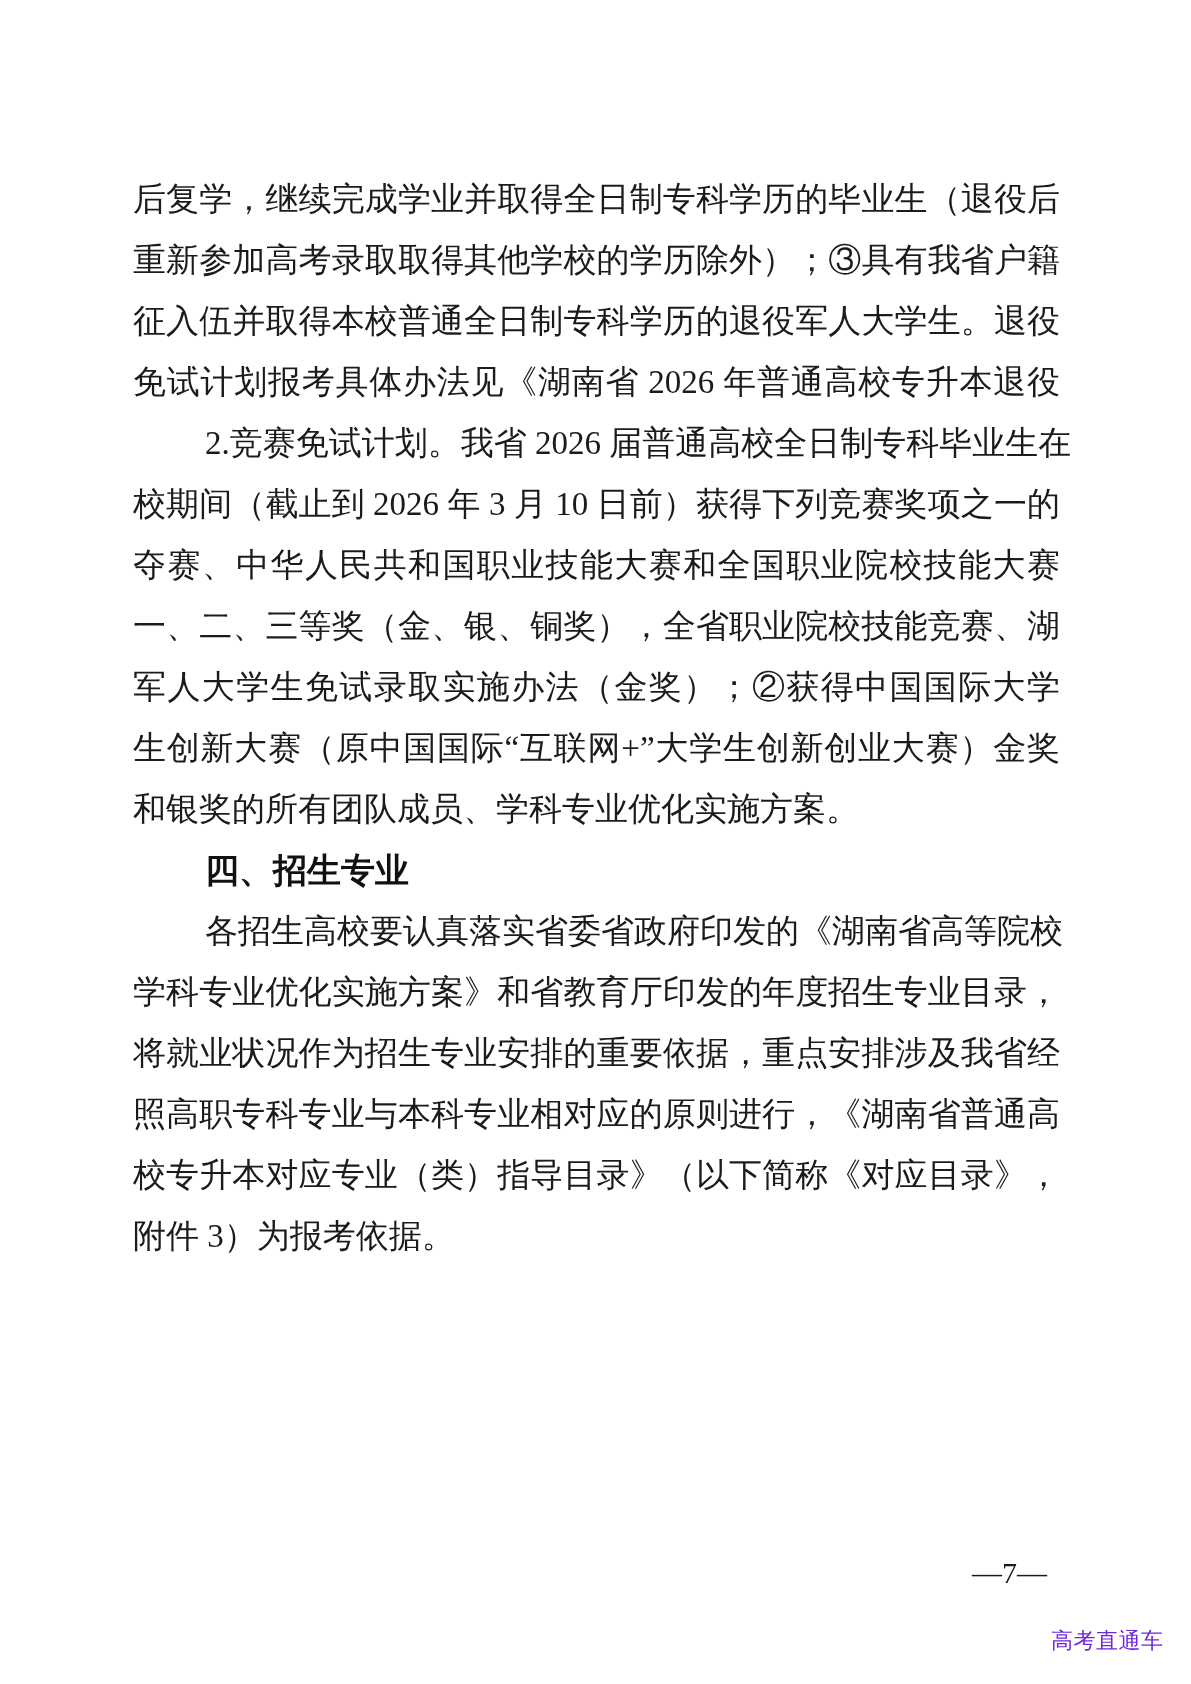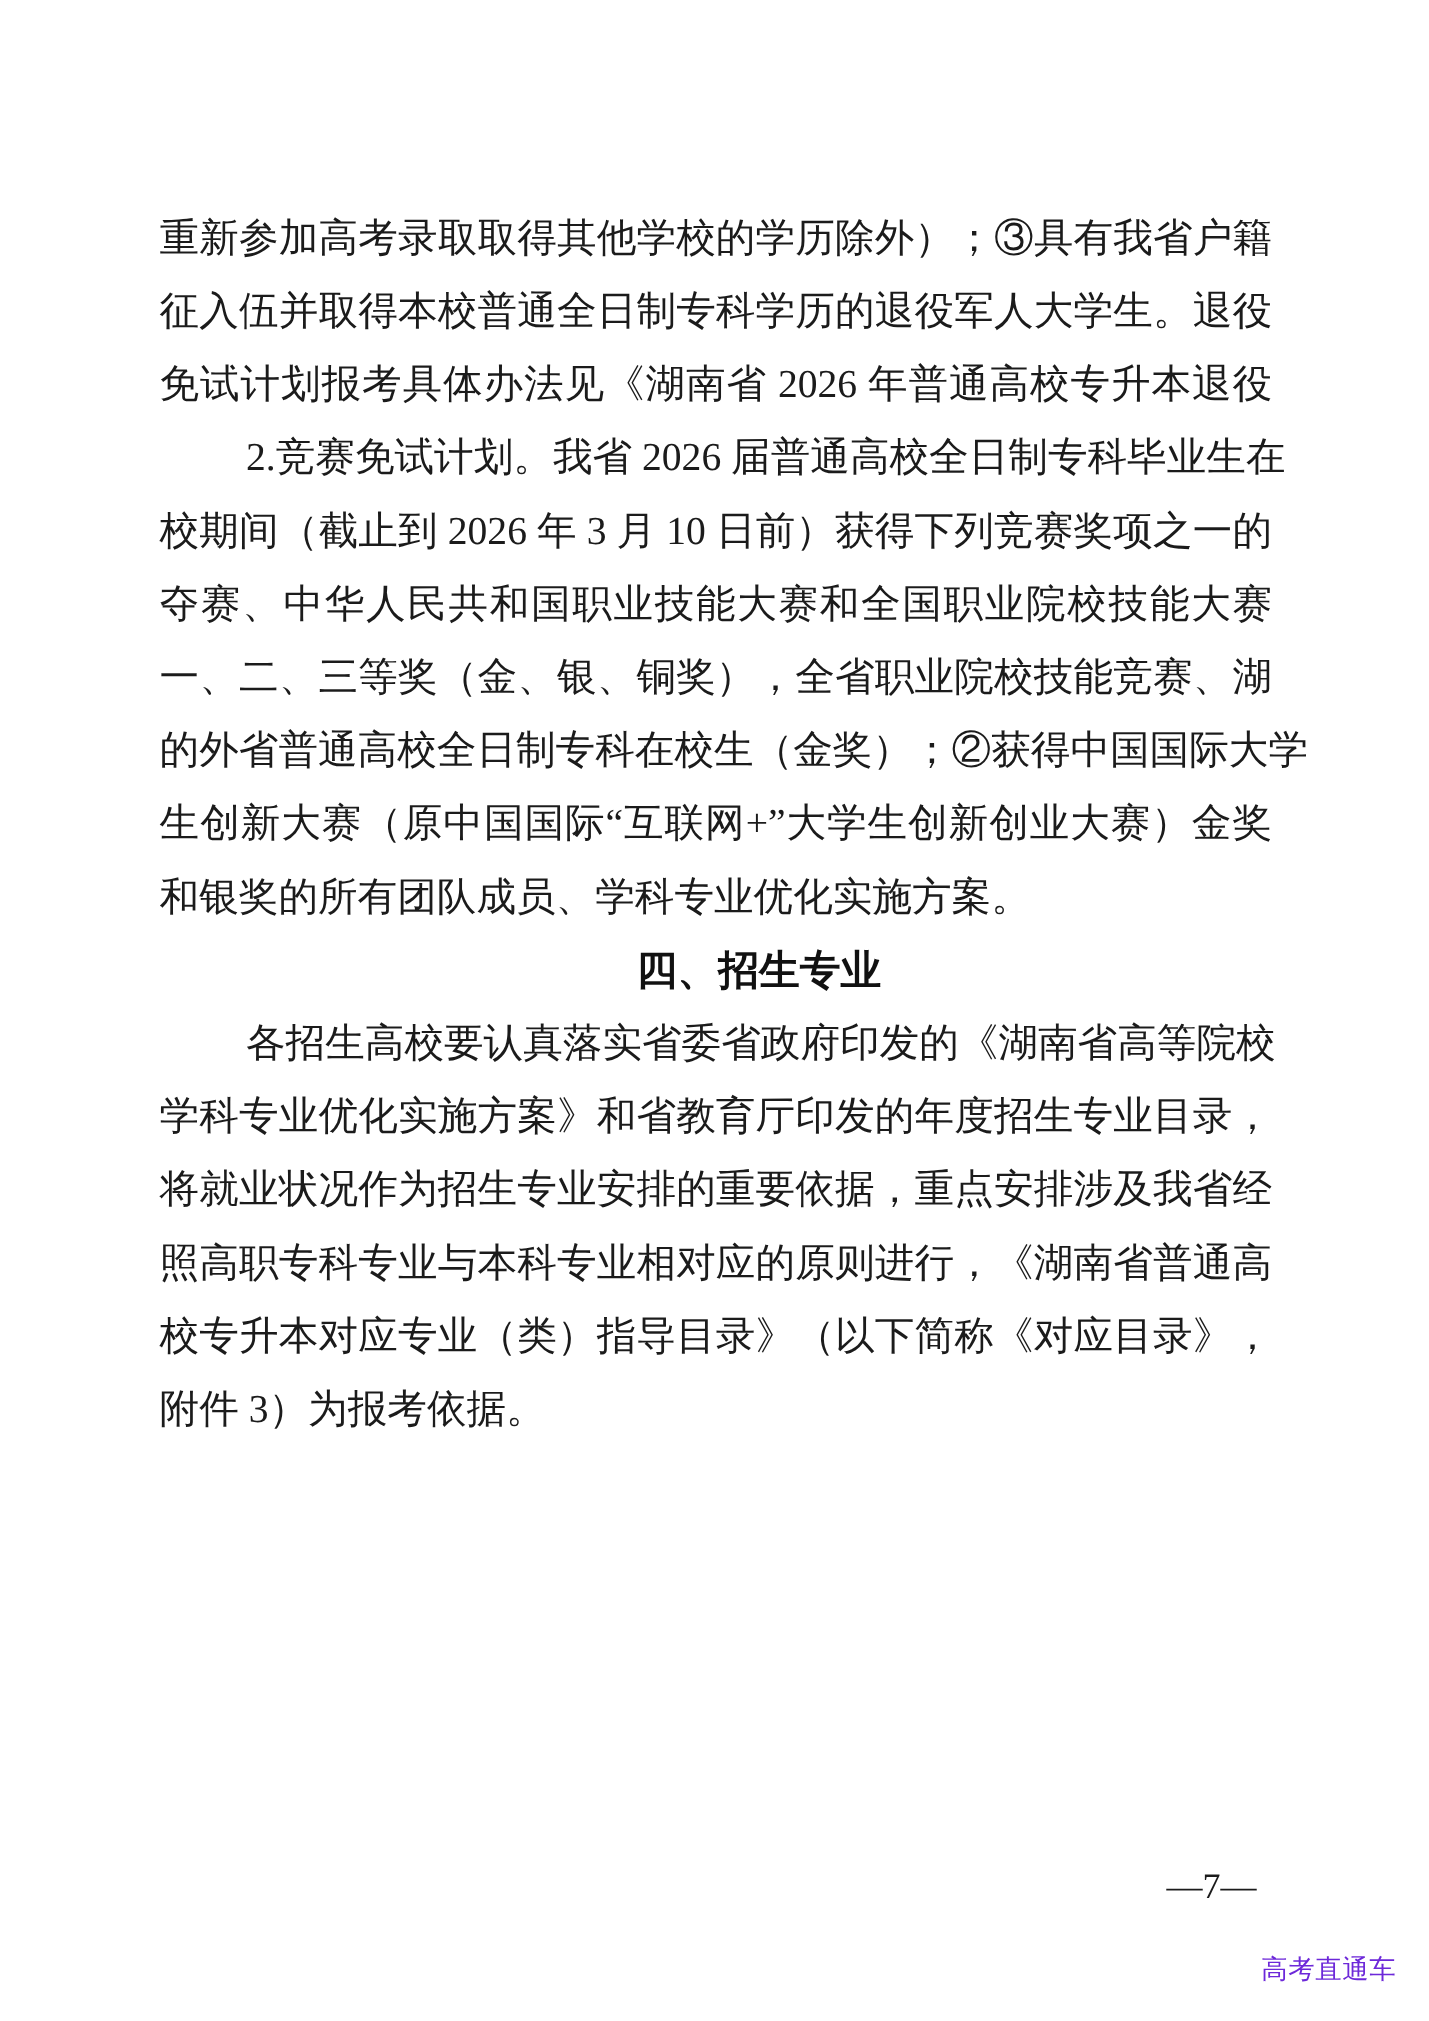--- a/index.html
+++ b/index.html
@@ -36,21 +36,21 @@
   .indent{
     text-indent:72px;
   }
   .heading-line{
     font-family:"Liberation Sans","DejaVu Sans",sans-serif;
     font-weight:bold;
     font-size:34px;
     line-height:61px;
     height:61px;
     text-indent:72px;
-    text-align:center;
+    text-align:left;
     color:#111111;
     white-space:nowrap;
   }
   .page-number{
     position:absolute;
     top:1556px;
     right:144px;
     font-size:30px;
     line-height:34px;
     color:#1b1b1b;
@@ -66,28 +66,29 @@
     letter-spacing:0.5px;
     font-family:"Liberation Sans","DejaVu Sans",sans-serif;
   }
 </style>
 </head>
 <body>
 
 <div class="page">
 
   <div class="text-block">
+    <div class="line">后复学，继续完成学业并取得全日制专科学历的毕业生（退役后</div>
     <div class="line">重新参加高考录取取得其他学校的学历除外）；③具有我省户籍</div>
     <div class="line">征入伍并取得本校普通全日制专科学历的退役军人大学生。退役</div>
     <div class="line">免试计划报考具体办法见《湖南省 2026 年普通高校专升本退役</div>
     <div class="line indent">2.竞赛免试计划。我省 2026 届普通高校全日制专科毕业生在</div>
     <div class="line">校期间（截止到 2026 年 3 月 10 日前）获得下列竞赛奖项之一的</div>
     <div class="line">夺赛、中华人民共和国职业技能大赛和全国职业院校技能大赛</div>
     <div class="line">一、二、三等奖（金、银、铜奖），全省职业院校技能竞赛、湖</div>
-    <div class="line">的外省普通高校全日制专科在校生（金奖）；②获得中国国际大学</div>
+    <div class="line">军人大学生免试录取实施办法（金奖）；②获得中国国际大学</div>
     <div class="line">生创新大赛（原中国国际“互联网+”大学生创新创业大赛）金奖</div>
     <div class="line para-end">和银奖的所有团队成员、学科专业优化实施方案。</div>
     <div class="heading-line">四、招生专业</div>
     <div class="line indent">各招生高校要认真落实省委省政府印发的《湖南省高等院校</div>
     <div class="line">学科专业优化实施方案》和省教育厅印发的年度招生专业目录，</div>
     <div class="line">将就业状况作为招生专业安排的重要依据，重点安排涉及我省经</div>
     <div class="line">照高职专科专业与本科专业相对应的原则进行，《湖南省普通高</div>
     <div class="line">校专升本对应专业（类）指导目录》（以下简称《对应目录》，</div>
     <div class="line para-end">附件 3）为报考依据。</div>
   </div>

